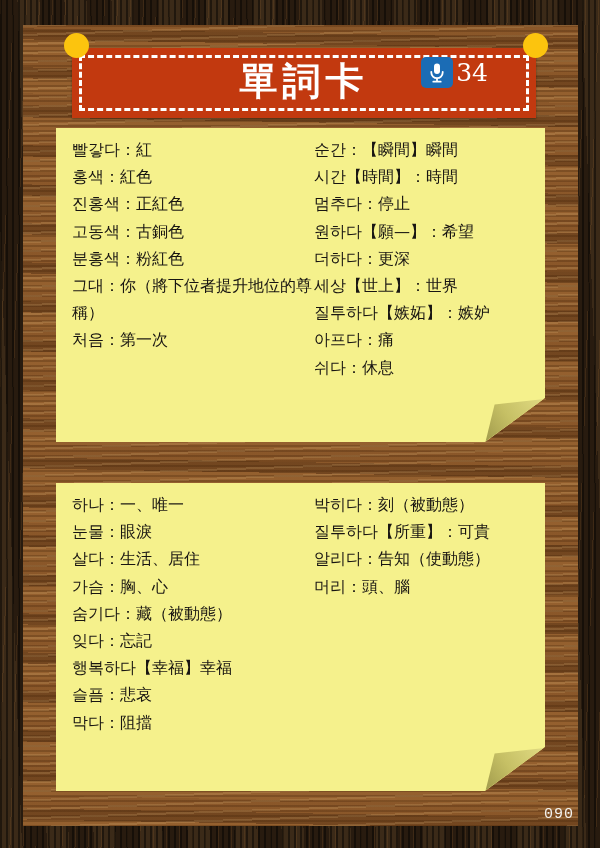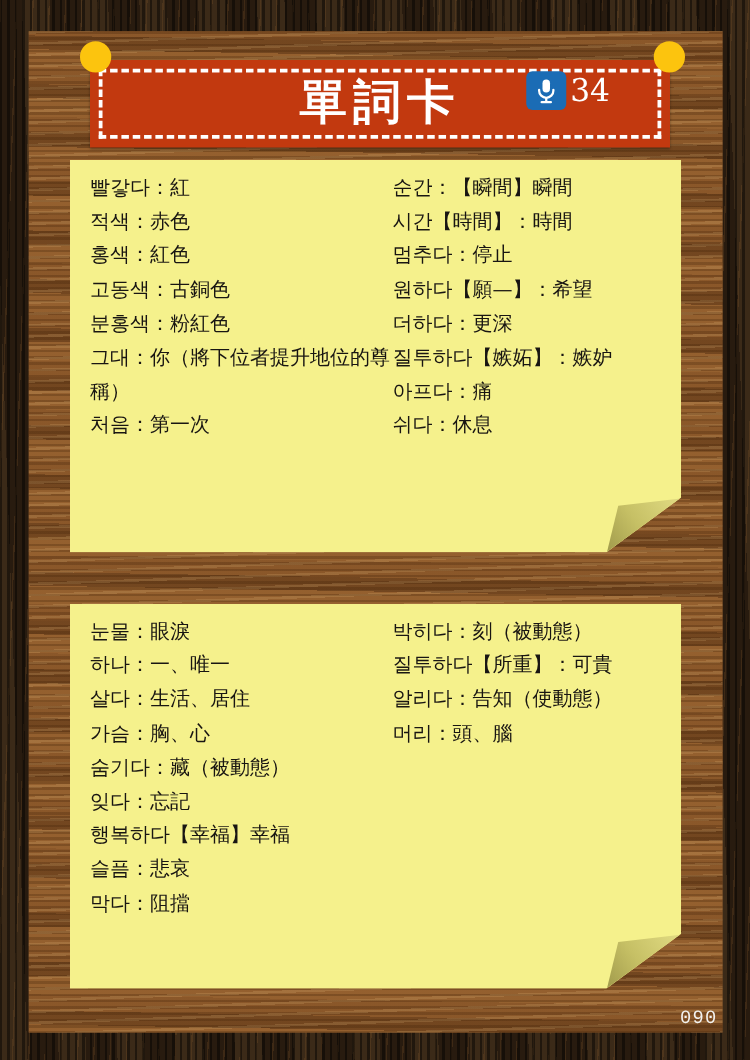--- a/index.html
+++ b/index.html
@@ -109,46 +109,47 @@
       </div>
     </div>
 
     <div class="pin pin-left"></div>
     <div class="pin pin-right"></div>
 
     <div class="note note-1">
       <div class="note-cols">
         <div class="col col-left">
           <div class="vocab-line">빨갛다：紅</div>
-          <div class="vocab-line">적색：赤色</div>
           <div class="vocab-line">홍색：紅色</div>
+          <div class="vocab-line">진홍색：正紅色</div>
           <div class="vocab-line">고동색：古銅色</div>
           <div class="vocab-line">분홍색：粉紅色</div>
           <div class="vocab-line">그대：你（將下位者提升地位的尊稱）</div>
           <div class="vocab-line">처음：第一次</div>
         </div>
         <div class="col col-right">
           <div class="vocab-line">순간：【瞬間】瞬間</div>
           <div class="vocab-line">시간【時間】：時間</div>
           <div class="vocab-line">멈추다：停止</div>
           <div class="vocab-line">원하다【願—】：希望</div>
           <div class="vocab-line">더하다：更深</div>
+          <div class="vocab-line">세상【世上】：世界</div>
           <div class="vocab-line">질투하다【嫉妬】：嫉妒</div>
           <div class="vocab-line">아프다：痛</div>
           <div class="vocab-line">쉬다：休息</div>
         </div>
       </div>
       <div class="fold"></div>
     </div>
 
     <div class="note note-2">
       <div class="note-cols">
         <div class="col col-left">
+          <div class="vocab-line">하나：一、唯一</div>
           <div class="vocab-line">눈물：眼淚</div>
-          <div class="vocab-line">하나：一、唯一</div>
           <div class="vocab-line">살다：生活、居住</div>
           <div class="vocab-line">가슴：胸、心</div>
           <div class="vocab-line">숨기다：藏（被動態）</div>
           <div class="vocab-line">잊다：忘記</div>
           <div class="vocab-line">행복하다【幸福】幸福</div>
           <div class="vocab-line">슬픔：悲哀</div>
           <div class="vocab-line">막다：阻擋</div>
         </div>
         <div class="col col-right">
           <div class="vocab-line">박히다：刻（被動態）</div>

